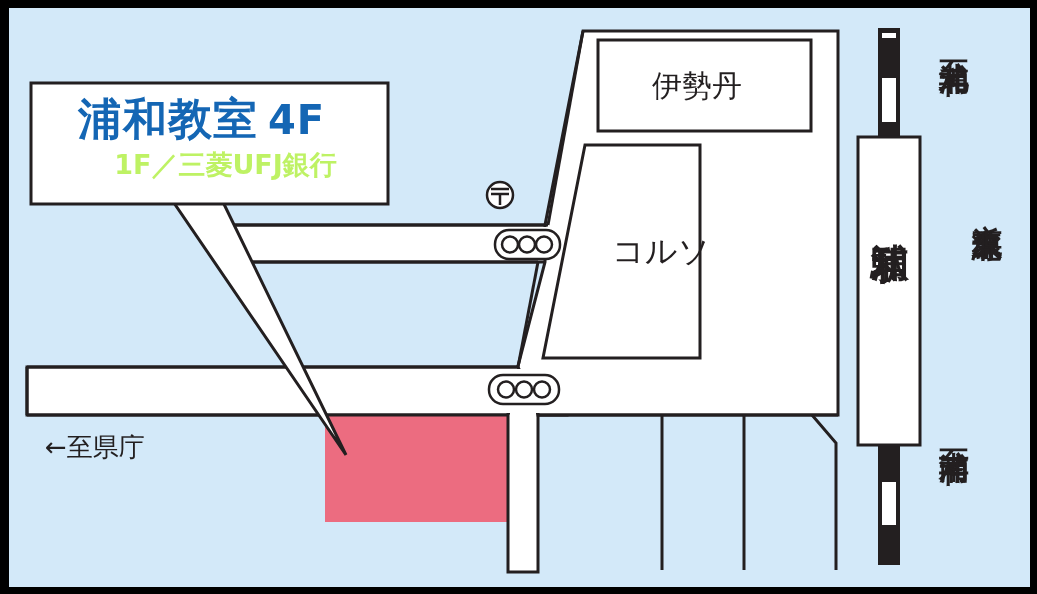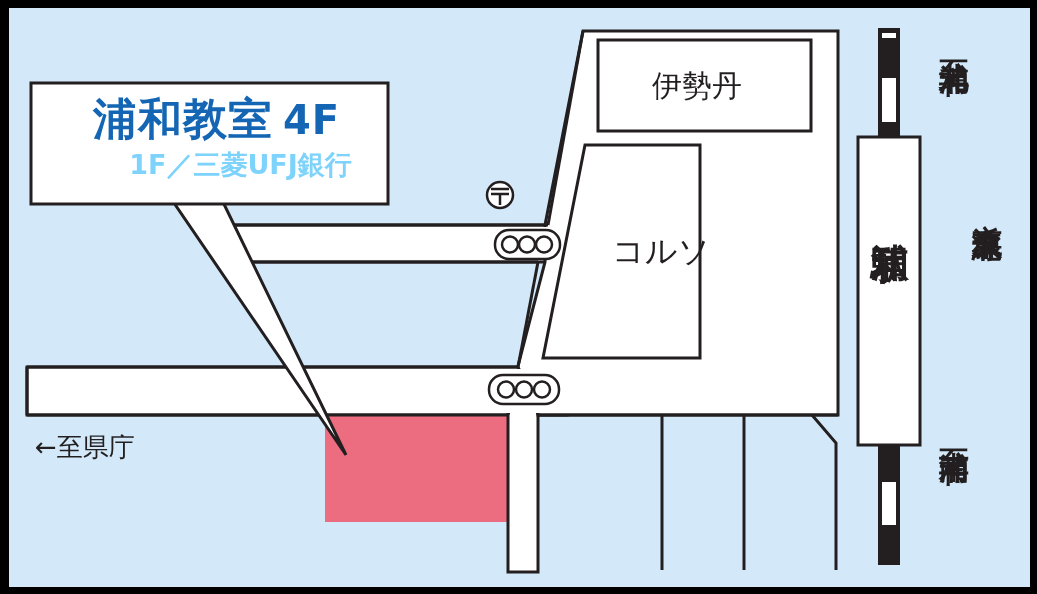--- a/index.html
+++ b/index.html
@@ -1,23 +1,23 @@
 <!DOCTYPE html>
 <html><head>
 <meta charset="utf-8">
 <style>
   html,body{margin:0;padding:0;}
   body{width:1037px;height:594px;position:relative;overflow:hidden;background:#000;font-family:"DejaVu Sans","Liberation Sans",sans-serif;}
   #map{position:absolute;left:0;top:0;width:1037px;height:594px;}
   .lbl{position:absolute;color:#231f20;font-family:"DejaVu Sans",sans-serif;white-space:nowrap;text-align:right;}
   .vert{writing-mode:vertical-rl;text-orientation:upright;letter-spacing:2px;}
-  #callout{position:absolute;left:38px;top:83px;width:357px;height:106px;text-align:center;}
+  #callout{position:absolute;left:23px;top:83px;width:357px;height:106px;text-align:center;}
   #callout .title{color:#1466b4;font-weight:bold;font-size:44px;line-height:56px;margin-top:8px;letter-spacing:1px;}
   #callout .title .fl{font-size:40px;margin-left:10px;}
-  #callout .sub{color:#7dd3fc;font-size:27px;line-height:34px;font-weight:bold;padding-left:48px;}
+  #callout .sub{color:#bef264;font-size:27px;line-height:34px;font-weight:bold;padding-left:48px;}
 </style>
 </head>
 <body>
 
 <svg id="map" viewBox="0 0 1037 594" xmlns="http://www.w3.org/2000/svg">
 
   <rect x="0" y="0" width="1037" height="594" fill="#000"></rect>
   <rect x="9" y="8" width="1021" height="579" fill="#d3e9f9"></rect>
 
   <rect x="27" y="367" width="540" height="48" fill="#fff" stroke="#231f20" stroke-width="3"></rect>
@@ -88,13 +88,13 @@
   <div class="sub">1F／三菱UFJ銀行</div>
 </div>
 
 <div class="lbl" style="left:652px;top:66px;font-size:30px;">伊勢丹</div>
 <div class="lbl" style="left:612px;top:230px;font-size:32px;">コルソ</div>
 <div class="lbl vert" style="left:864px;top:213px;font-size:38px;font-weight:bold;">浦和駅</div>
 
 <div class="lbl vert" style="left:933px;top:36px;font-size:30px;font-weight:bold;">至北浦和</div>
 <div class="lbl vert" style="left:966px;top:200px;font-size:30px;font-weight:bold;">京浜東北線</div>
 <div class="lbl vert" style="left:933px;top:425px;font-size:30px;font-weight:bold;">至南浦和</div>
-<div class="lbl" style="left:35px;top:430px;font-size:26px;">←至県庁</div>
+<div class="lbl" style="left:45px;top:430px;font-size:26px;">←至県庁</div>
 
 </body></html>

